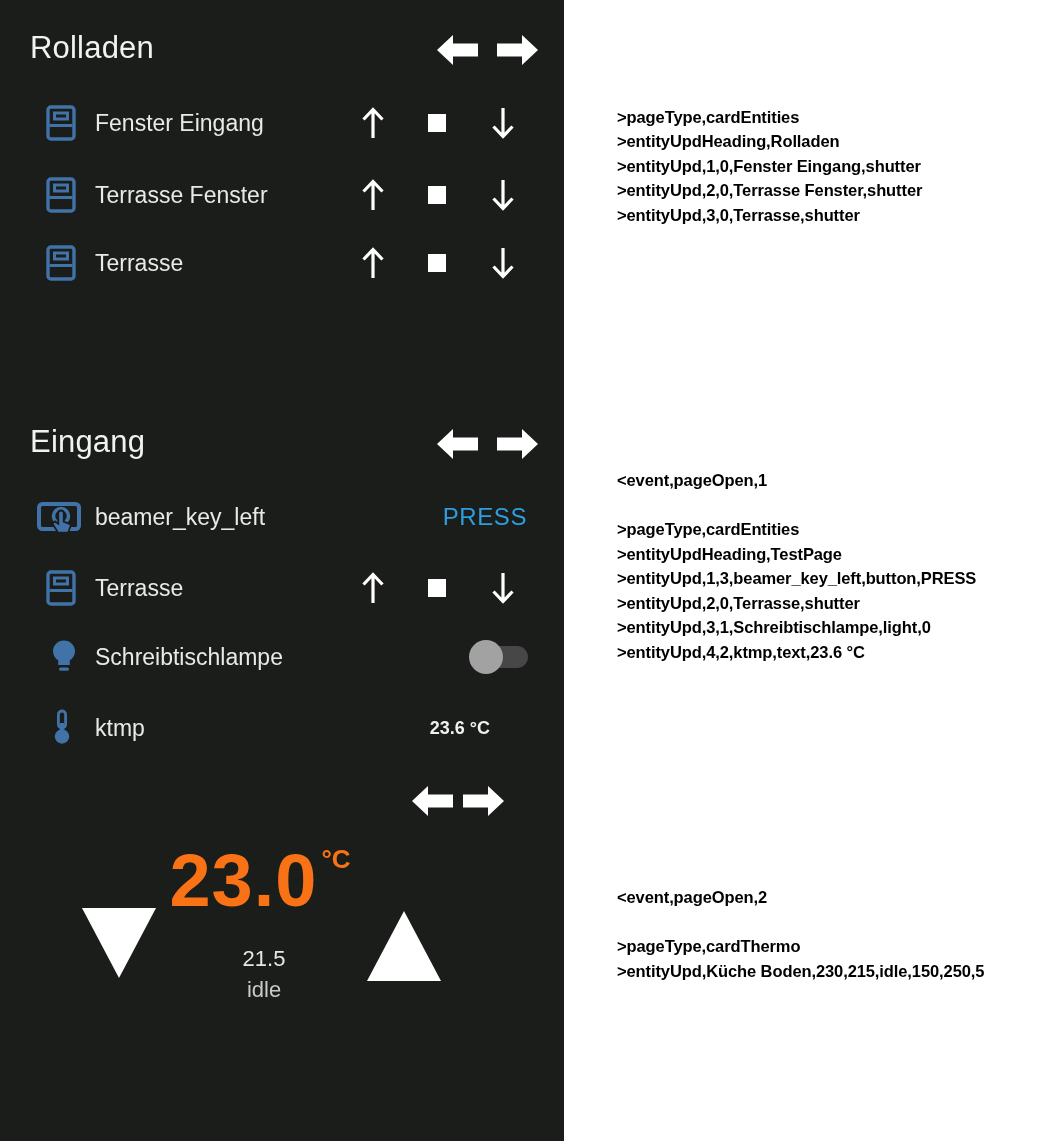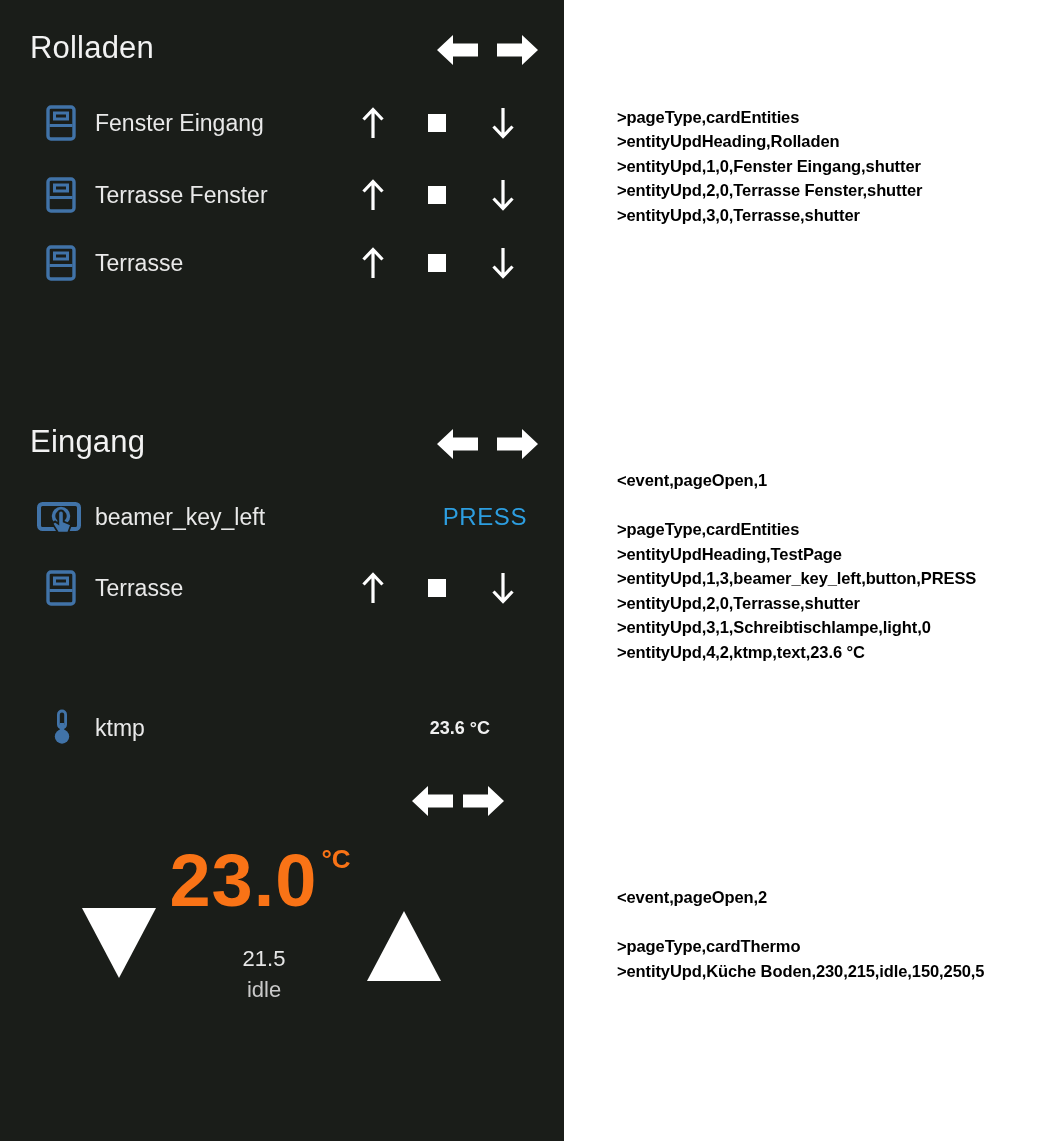--- a/index.html
+++ b/index.html
@@ -208,20 +208,30 @@
       <div class="ent-label">Terrasse</div>
       <svg class="ctl-up">
           <use href="#sym-arr-up"></use>
         </svg>
       <div class="ctl-stop"></div>
       <svg class="ctl-down">
           <use href="#sym-arr-down"></use>
         </svg>
     </div>
 
+    <div class="ent-row" style="top:634px">
+      <svg class="ent-icon" style="left:48px; top:4px; width:32px; height:36px">
+          <use href="#sym-bulb"></use>
+        </svg>
+      <div class="ent-label">Schreibtischlampe</div>
+      <div class="toggle">
+        <div class="toggle-track"></div>
+        <div class="toggle-knob"></div>
+      </div>
+    </div>
 
     <div class="ent-row" style="top:705px">
       <svg class="ent-icon" style="left:52px; top:4px; width:20px; height:36px">
           <use href="#sym-thermo"></use>
         </svg>
       <div class="ent-label">ktmp</div>
       <div class="value-label">23.6 °C</div>
     </div>
 
     <svg class="nav-arrow" style="left:412px; top:784px">

